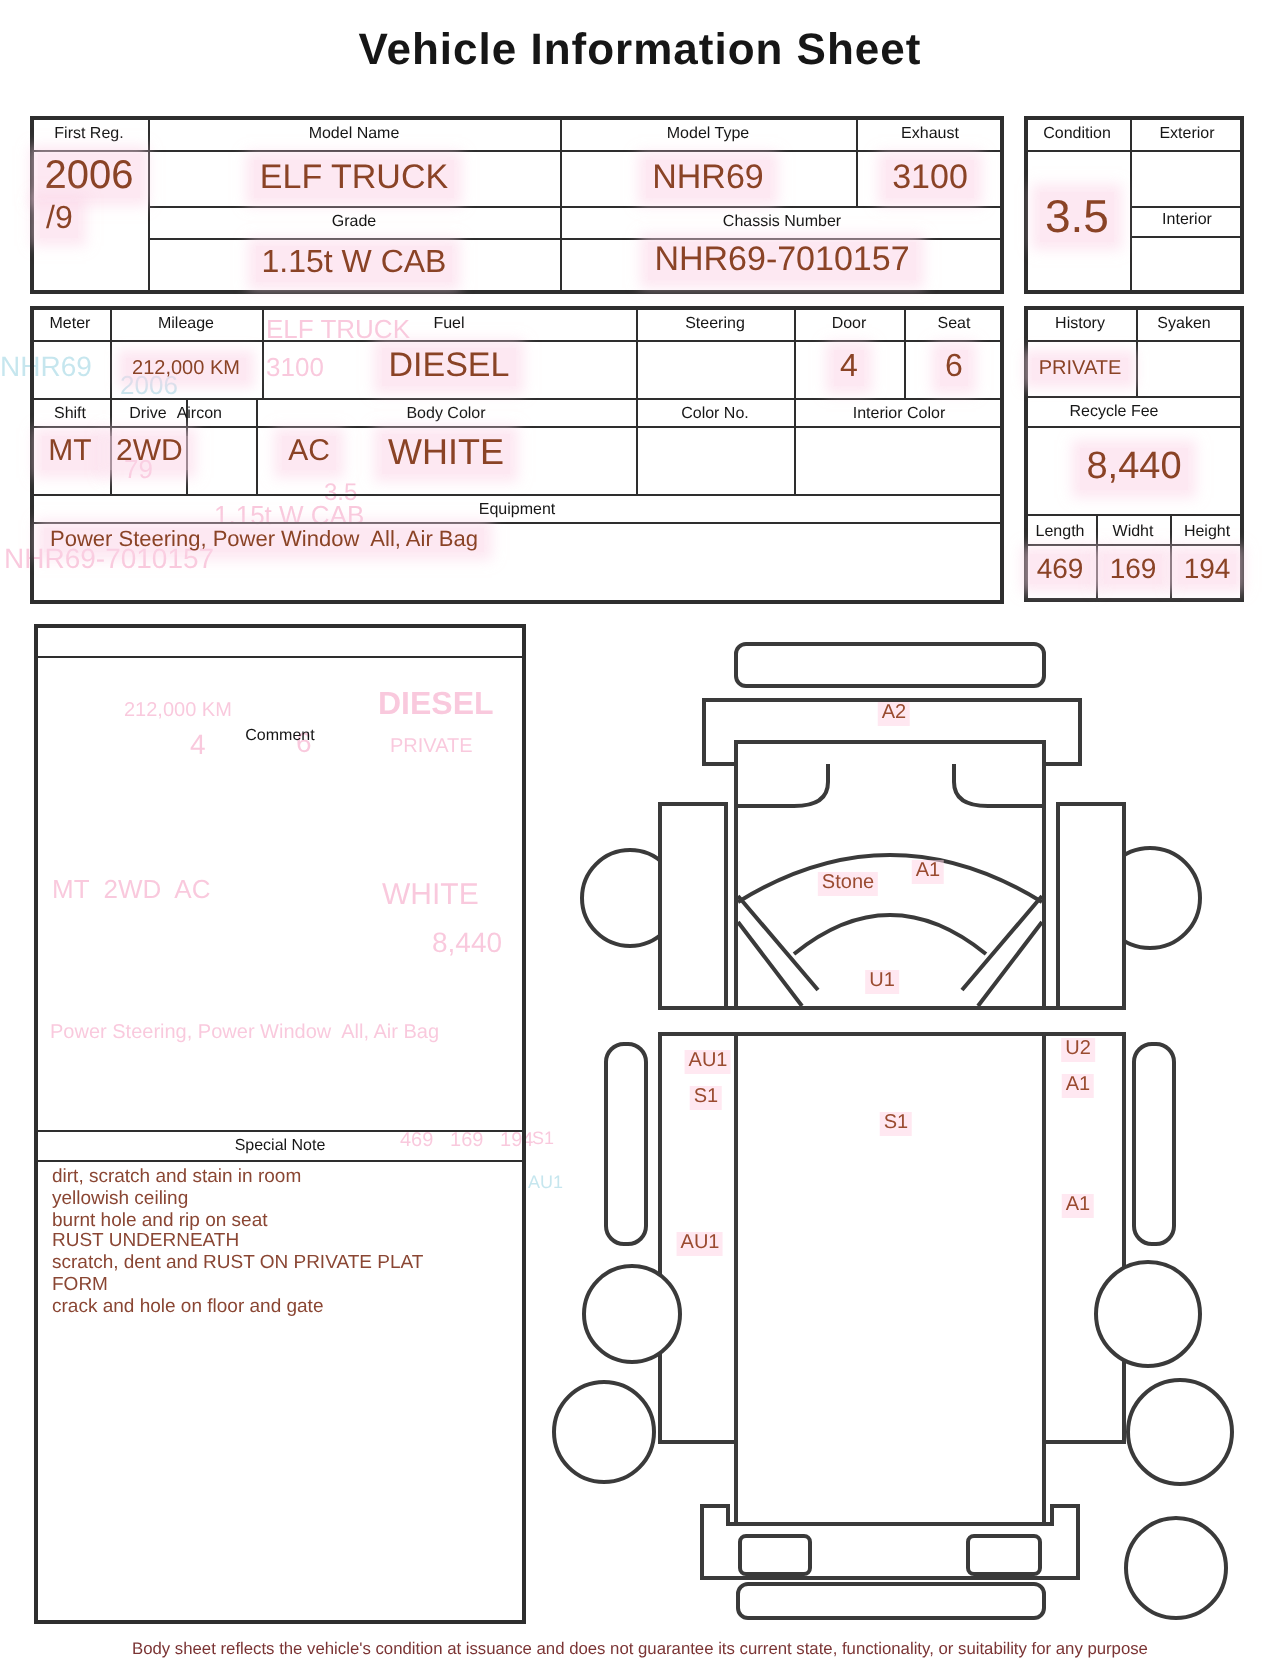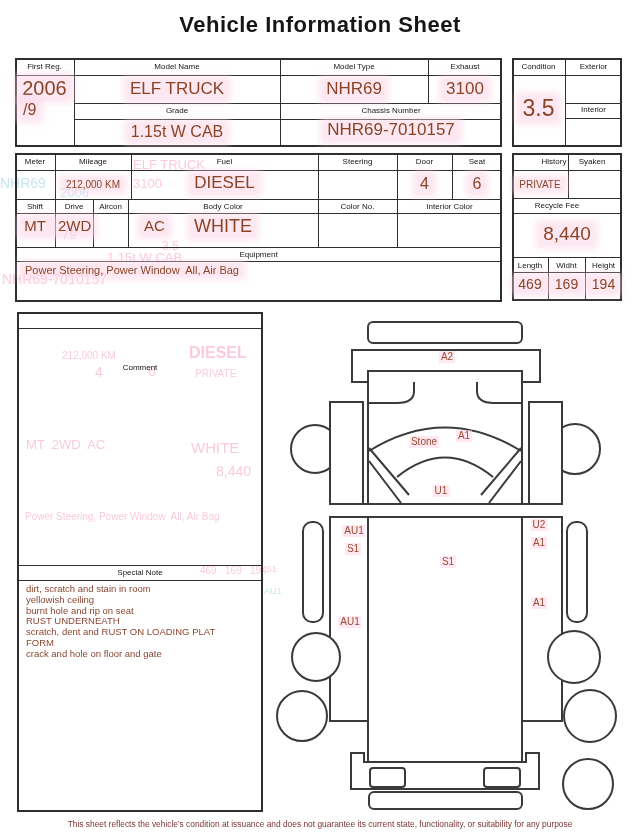--- a/index.html
+++ b/index.html
@@ -108,40 +108,40 @@
   <div class="valbox" style="left:131px;top:174px;width:187px;font-size:17px;"><span class="val">DIESEL</span></div>
   <div class="hdr" style="left:318px;top:156px;width:79px;">Steering</div>
   <div class="hdr" style="left:397px;top:156px;width:55px;">Door</div>
   <div class="valbox" style="left:397px;top:175px;width:55px;font-size:16px;"><span class="val">4</span></div>
   <div class="hdr" style="left:452px;top:156px;width:50px;">Seat</div>
   <div class="valbox" style="left:452px;top:175px;width:50px;font-size:16px;"><span class="val">6</span></div>
   <div class="hdr" style="left:15px;top:201px;width:40px;">Shift</div>
   <div class="valbox" style="left:15px;top:218px;width:40px;font-size:15px;"><span class="val">MT</span></div>
   <div class="hdr" style="left:55px;top:201px;width:38px;">Drive</div>
   <div class="valbox" style="left:55px;top:218px;width:38px;font-size:15px;"><span class="val">2WD</span></div>
-  <div class="hdr" style="left:93px;top:201px;width:35px;">Aircon</div>
+  <div class="hdr" style="left:76px;top:201px;width:35px;text-align:right;">Aircon</div>
   <div class="valbox" style="left:93px;top:218px;width:35px;font-size:15px;padding-left:44px;"><span class="val">AC</span></div>
   <div class="hdr" style="left:128px;top:201px;width:190px;">Body Color</div>
   <div class="valbox" style="left:128px;top:217px;width:190px;font-size:18px;"><span class="val">WHITE</span></div>
   <div class="hdr" style="left:318px;top:201px;width:79px;">Color No.</div>
   <div class="hdr" style="left:397px;top:201px;width:105px;">Interior Color</div>
   <div class="hdr" style="left:15px;top:249px;width:487px;">Equipment</div>
   <div class="valbox left" style="left:22px;top:264px;width:472px;font-size:11px;"><span class="val" style="white-space:pre-wrap;">Power Steering, Power Window  All, Air Bag</span></div>
 
   <div class="box" style="left:512px;top:153px;width:110px;height:148px;"></div>
   <div class="ln" style="left:512px;top:170px;width:110px;height:1px;"></div>
   <div class="ln" style="left:512px;top:198px;width:110px;height:1px;"></div>
   <div class="ln" style="left:512px;top:213px;width:110px;height:1px;"></div>
   <div class="ln" style="left:512px;top:257px;width:110px;height:1px;"></div>
   <div class="ln" style="left:512px;top:272px;width:110px;height:1px;"></div>
   <div class="ln" style="left:568px;top:153px;width:1px;height:45px;"></div>
   <div class="ln" style="left:548px;top:257px;width:1px;height:44px;"></div>
   <div class="ln" style="left:585px;top:257px;width:1px;height:44px;"></div>
 
-  <div class="hdr" style="left:512px;top:156px;width:56px;padding-left:14px;">History</div>
+  <div class="hdr" style="left:512px;top:156px;width:56px;">History</div>
   <div class="valbox" style="left:512px;top:179px;width:56px;font-size:10px;"><span class="val">PRIVATE</span></div>
   <div class="hdr" style="left:568px;top:156px;width:48px;">Syaken</div>
   <div class="hdr" style="left:512px;top:200px;width:90px;">Recycle Fee</div>
   <div class="valbox" style="left:512px;top:224px;width:110px;font-size:19px;"><span class="val">8,440</span></div>
   <div class="hdr" style="left:512px;top:260px;width:36px;">Length</div>
   <div class="hdr" style="left:548px;top:260px;width:37px;">Widht</div>
   <div class="hdr" style="left:585px;top:260px;width:37px;">Height</div>
   <div class="valbox" style="left:512px;top:277px;width:36px;font-size:14px;text-decoration:underline;"><span class="val">469</span></div>
   <div class="valbox" style="left:548px;top:277px;width:37px;font-size:14px;"><span class="val">169</span></div>
   <div class="valbox" style="left:585px;top:277px;width:37px;font-size:14px;"><span class="val">194</span></div>
@@ -150,21 +150,21 @@
   <div class="ln" style="left:17px;top:328px;width:246px;height:1px;"></div>
   <div class="ln" style="left:17px;top:565px;width:246px;height:1px;"></div>
   <div class="ln" style="left:17px;top:580px;width:246px;height:1px;"></div>
   <div class="hdr" style="left:17px;top:315px;width:246px;margin-top:47px;">Comment</div>
   <div class="hdr" style="left:17px;top:567px;width:246px;">Special Note</div>
   <div class="notes">
     <span>dirt, scratch and stain in room</span>
     <span>yellowish ceiling</span>
     <span>burnt hole and rip on seat</span>
     <span>RUST UNDERNEATH</span>
-    <span>scratch, dent and RUST ON LOADING PLAT</span>
+    <span>scratch, dent and RUST ON PRIVATE PLAT</span>
     <span>FORM</span>
     <span>crack and hole on floor and gate</span>
   </div>
 
   <svg viewBox="270 313 370 500" style="left:270px;top:313px;width:370px;height:500px;">
     <g fill="#fff" stroke="#3a3a3a" stroke-width="2">
       <rect x="368" y="322" width="154" height="21" rx="5"></rect>
       <rect x="352" y="350" width="188" height="32"></rect>
       <circle cx="315" cy="449" r="24"></circle>
       <circle cx="575" cy="449" r="25"></circle>
@@ -199,14 +199,14 @@
   <span class="dlabel" style="left:464px;top:436px;">A1</span>
   <span class="dlabel" style="left:441px;top:491px;">U1</span>
   <span class="dlabel" style="left:354px;top:531px;">AU1</span>
   <span class="dlabel" style="left:353px;top:549px;">S1</span>
   <span class="dlabel" style="left:539px;top:525px;">U2</span>
   <span class="dlabel" style="left:539px;top:543px;">A1</span>
   <span class="dlabel" style="left:448px;top:562px;">S1</span>
   <span class="dlabel" style="left:350px;top:622px;">AU1</span>
   <span class="dlabel" style="left:539px;top:603px;">A1</span>
 
-  <div class="footer">This sheet reflects the vehicle's condition at issuance and does not guarantee its current state, functionality, or suitability for any purpose</div>
+  <div class="footer">Body sheet reflects the vehicle's condition at issuance and does not guarantee its current state, functionality, or suitability for any purpose</div>
 </div>
 
 </body></html>

